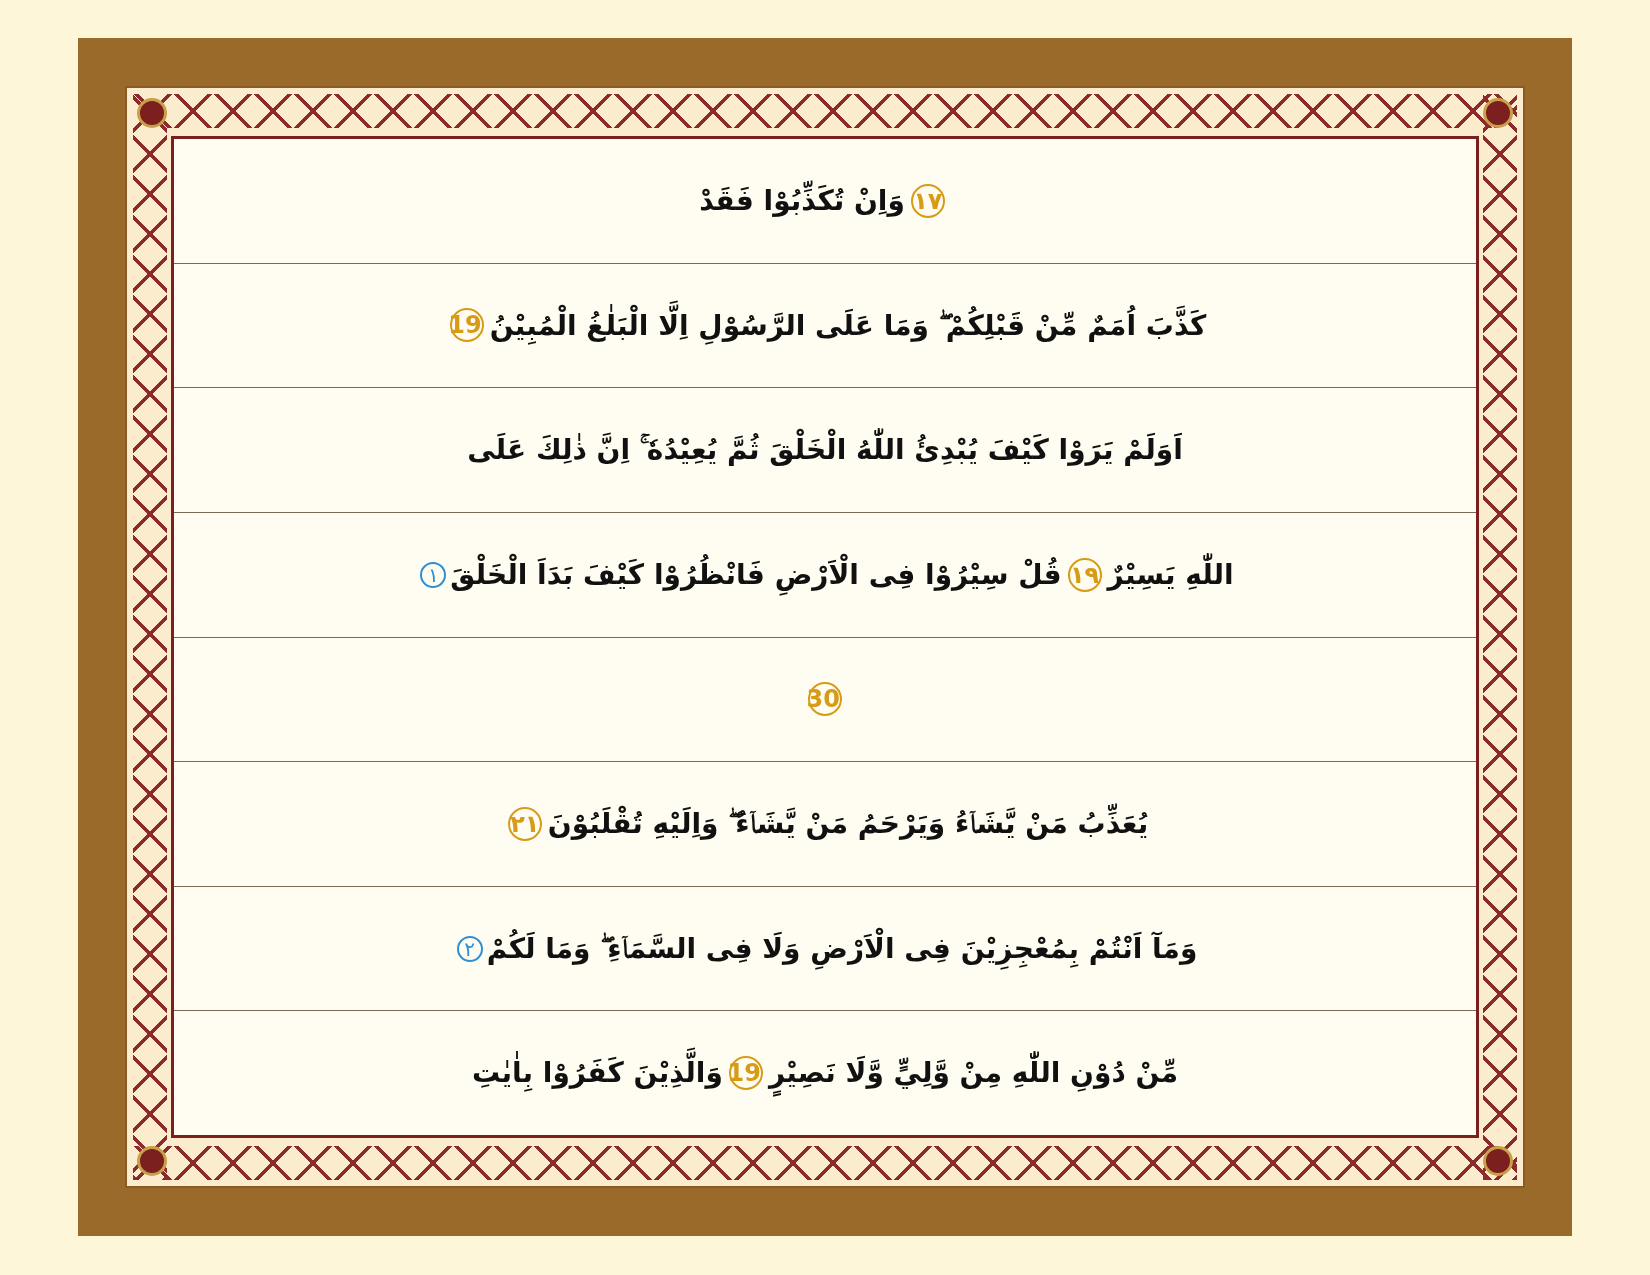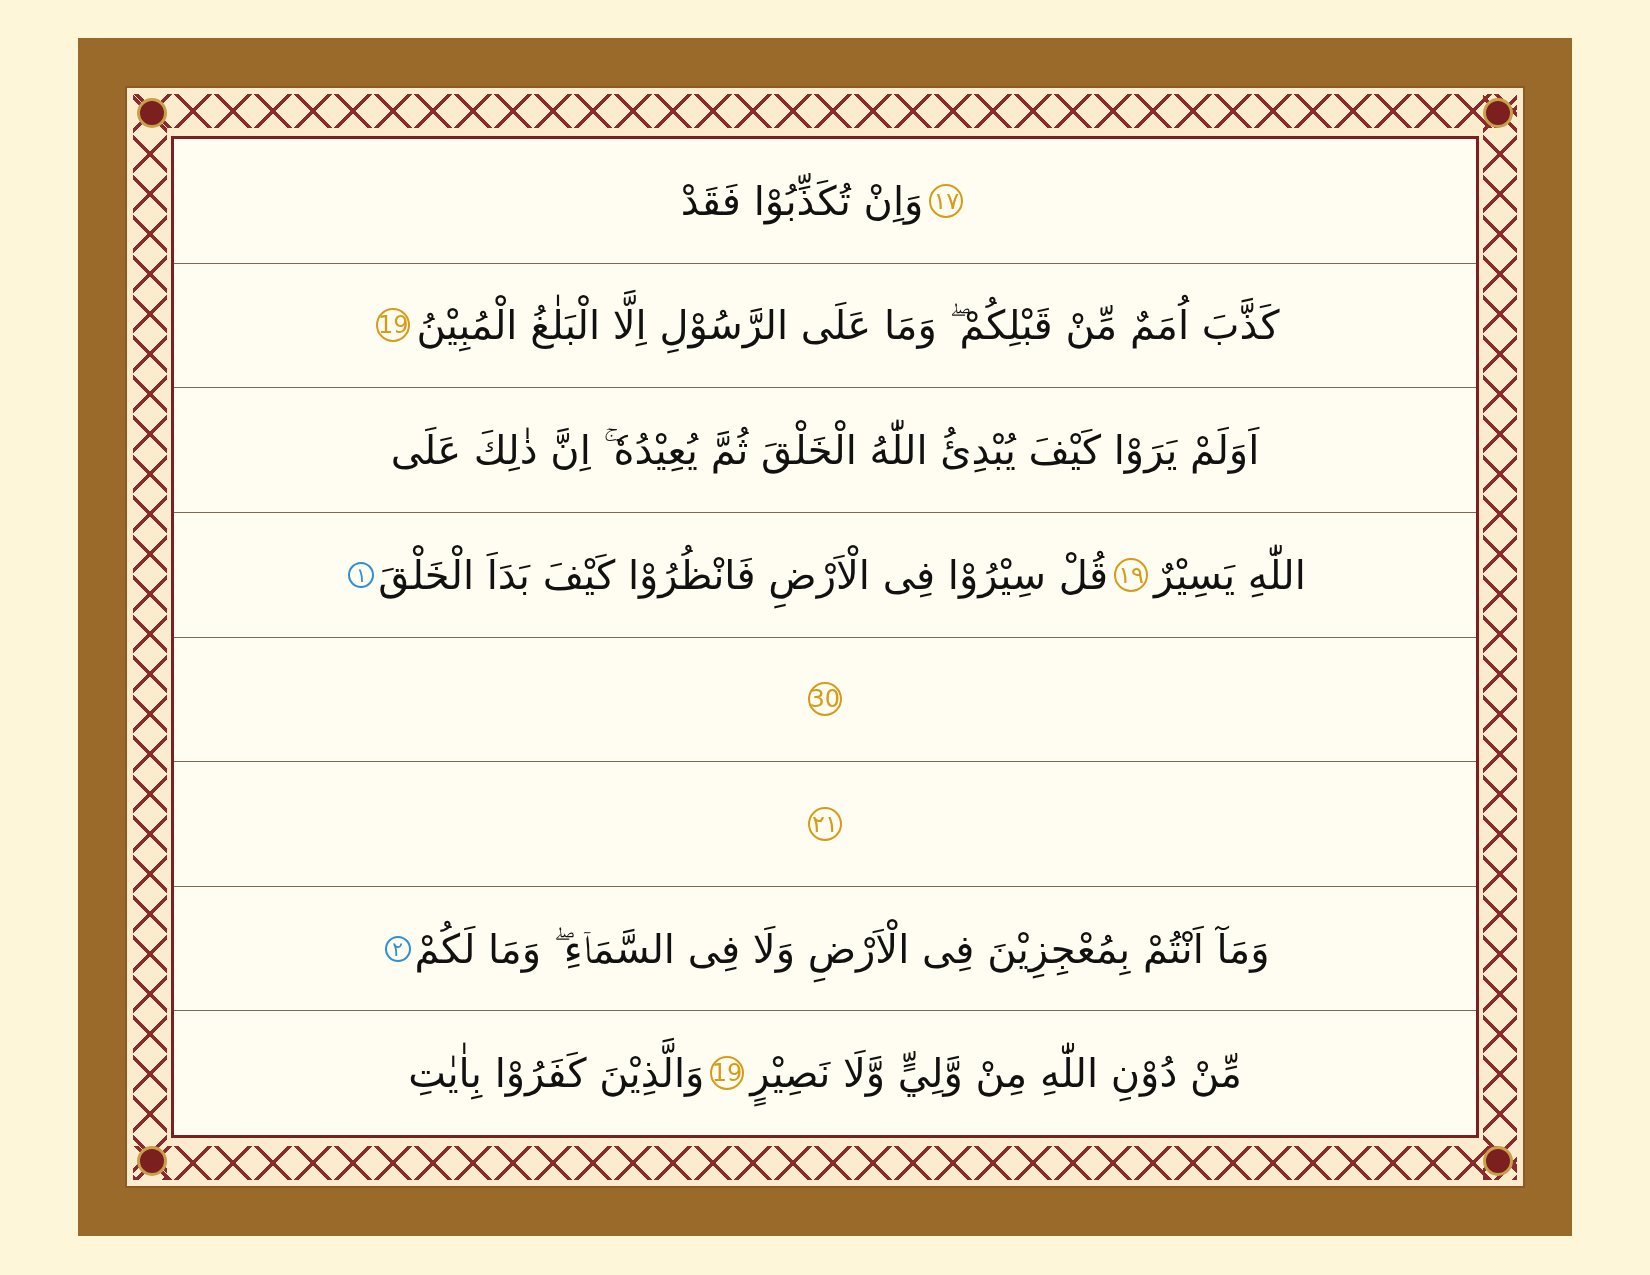--- a/index.html
+++ b/index.html
@@ -112,43 +112,45 @@
     border-bottom: 1px solid #7a6a52;
     direction: rtl;
     box-sizing: border-box;
     padding: 0 10px;
     overflow: hidden;
   }
   .q-line:last-child { border-bottom: none; }
 
   .q-text {
     font-family: "DejaVu Sans", sans-serif;
-    font-size: 40px;
+    font-size: 28px;
     line-height: 1.35;
     color: #111111;
     white-space: nowrap;
     direction: rtl;
     unicode-bidi: isolate;
+    font-weight: bold;
   }
   .c-black  { color: #111111; }
 
   
   .ayah-num {
     display: inline-block;
     font-size: 24px;
     color: #d79b18;
     border: 2px solid #d79b18;
     border-radius: 50%;
     width: 34px;
     height: 34px;
     line-height: 30px;
     text-align: center;
     vertical-align: middle;
     margin: 0 6px;
     box-sizing: border-box;
+    font-weight: bold;
   }
   .pause-mark {
     display: inline-block;
     font-size: 20px;
     color: #2e8fd4;
     border: 2px solid #2e8fd4;
     border-radius: 50%;
     width: 26px;
     height: 26px;
     line-height: 22px;
@@ -196,20 +198,21 @@
             <span class="ayah-num">١٩</span>
             <span class="q-text c-black">قُلْ سِيْرُوْا فِى الْاَرْضِ فَانْظُرُوْا كَيْفَ بَدَاَ الْخَلْقَ</span>
             <span class="pause-mark">١</span>
           </div>
 
           <div class="q-line">
             <span class="ayah-num">30</span>
           </div>
 
           <div class="q-line">
+            <span class="q-text c-black">يُعَذِّبُ مَنْ يَّشَاۤءُ وَيَرْحَمُ مَنْ يَّشَاۤءُ ۖ وَاِلَيْهِ تُقْلَبُوْنَ</span>
             <span class="ayah-num">٢١</span>
           </div>
 
           <div class="q-line">
             <span class="q-text c-black">وَمَآ اَنْتُمْ بِمُعْجِزِيْنَ فِى الْاَرْضِ وَلَا فِى السَّمَاۤءِ ۖ وَمَا لَكُمْ</span>
             <span class="pause-mark">٢</span>
           </div>
 
           <div class="q-line">
             <span class="q-text c-black">مِّنْ دُوْنِ اللّٰهِ مِنْ وَّلِيٍّ وَّلَا نَصِيْرٍ</span>

